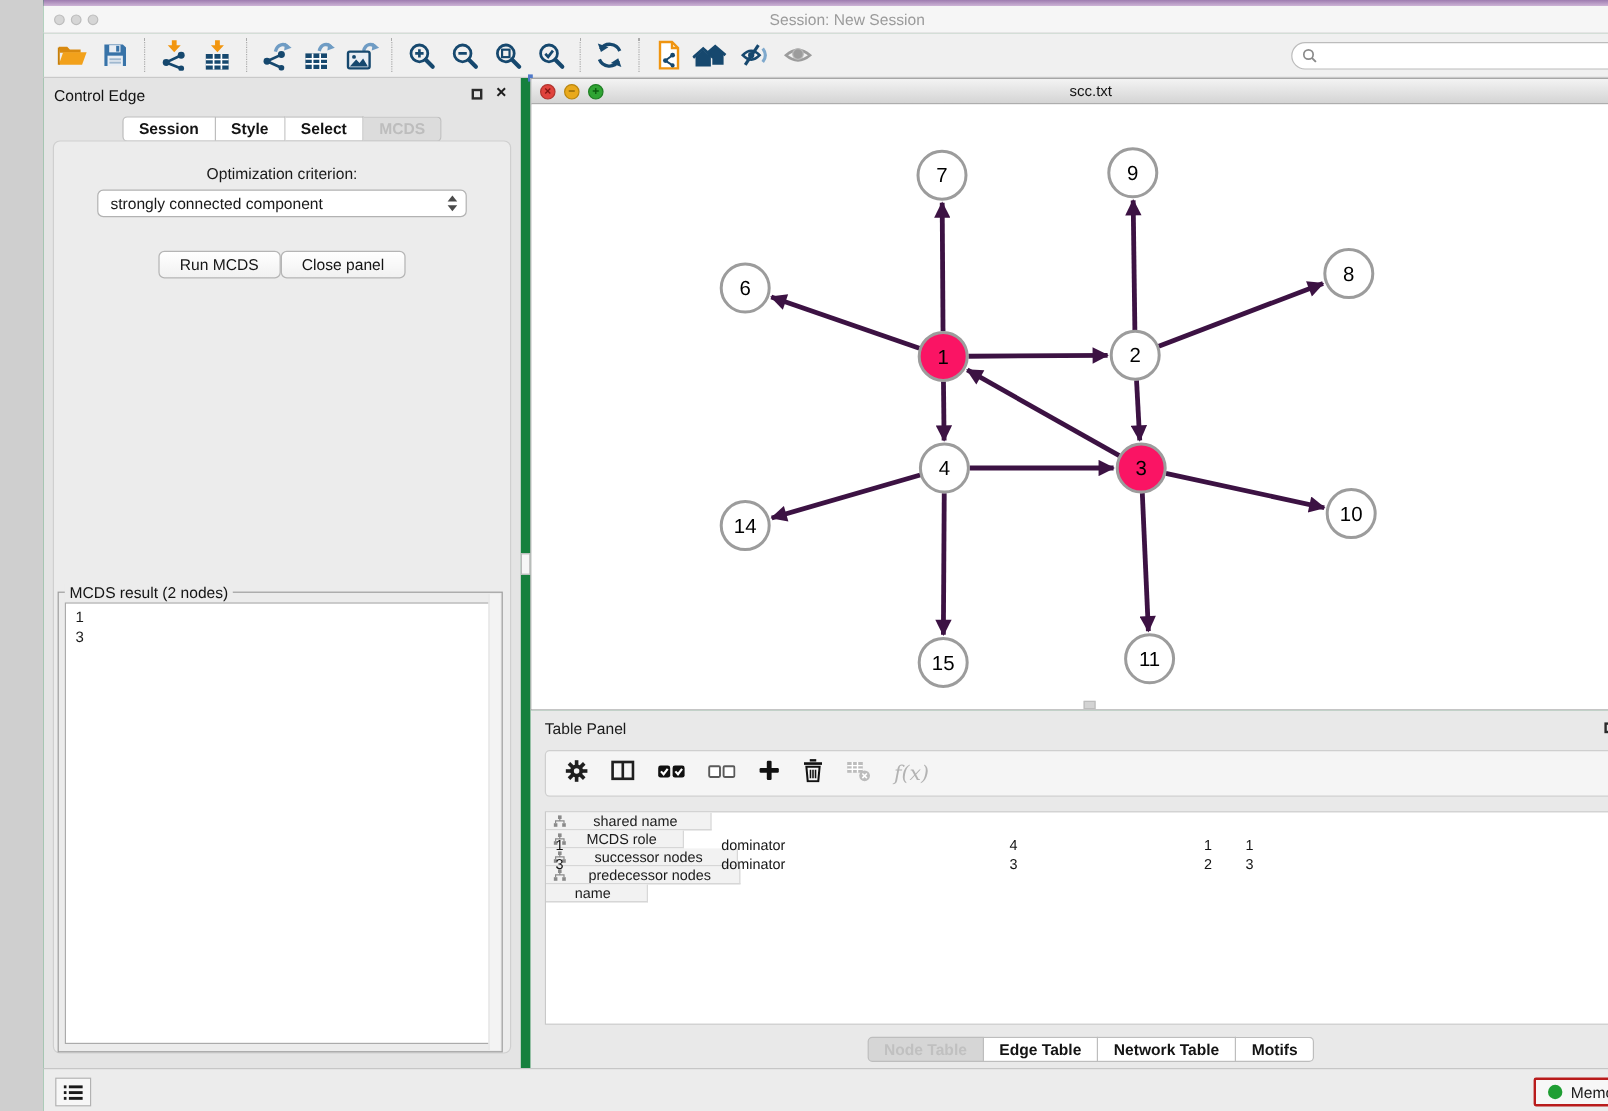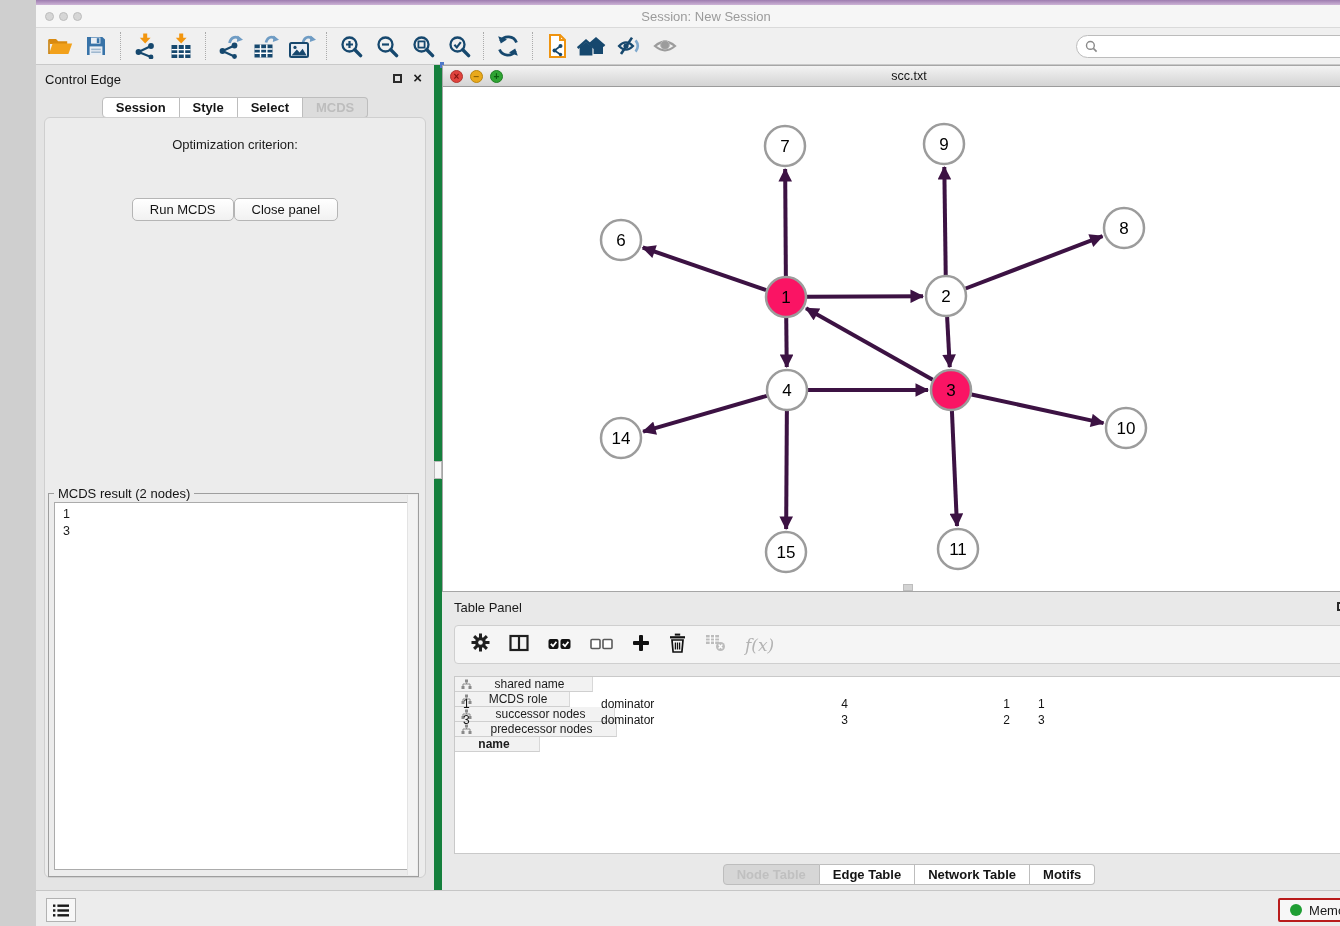--- a/index.html
+++ b/index.html
@@ -45,21 +45,21 @@
             background:#ececec; border:1px solid #cfcfcf; border-radius:6px; }
   .cp-optlabel { position:absolute; top:72px; left:0; right:0; text-align:center; font-size:13px; }
   .cp-select { position:absolute; top:93px; left:45px; width:308px; height:23px;
                background:#fff; border:1px solid #b2b2b2; border-radius:5px;
                font-size:13px; display:flex; align-items:center; padding-left:10px; }
   .stepper { position:absolute; right:7px; top:4px; display:flex; flex-direction:column; align-items:center; }
   .arr-up { width:0; height:0; border-left:4px solid transparent; border-right:4px solid transparent;
             border-bottom:5px solid #4a4a4a; margin-bottom:3px; }
   .arr-dn { width:0; height:0; border-left:4px solid transparent; border-right:4px solid transparent;
             border-top:5px solid #4a4a4a; }
-  .cp-buttons { position:absolute; top:133px; left:0; right:0; display:flex; justify-content:center; }
+  .cp-buttons { position:absolute; top:144px; left:0; right:0; display:flex; justify-content:center; }
   .btn { height:23px; padding:0 17px; background:linear-gradient(#ffffff,#f1f1f1);
          border:1px solid #b5b5b5; border-radius:5px; font-size:13px;
          display:flex; align-items:center; color:#141414; }
   .cp-fieldset { position:absolute; top:428px; left:12px; right:15px; bottom:13px;
                  border:1px solid #9e9e9e; }
   .cp-legend { position:absolute; top:-8px; left:5px; background:#ececec; padding:0 4px;
                font-size:13px; color:#141414; }
   .cp-result { position:absolute; top:8px; left:5px; right:5px; bottom:6px; background:#fff;
                border:1px solid #ababab; font-size:12.5px; padding:3px 14px 0 8px; }
   .cp-result .line { line-height:17px; }
@@ -278,20 +278,27 @@
     <div class="float-ico cp-float"></div>
     <div class="close-ico cp-close">×</div>
     <div class="tabs-row cp-tabs">
         <span class="tab">Session</span>
         <span class="tab">Style</span>
         <span class="tab">Select</span>
         <span class="tab selected">MCDS</span>
       </div>
     <div class="cp-box"></div>
     <div class="cp-optlabel">Optimization criterion:</div>
+    <div class="cp-select">
+      <span>strongly connected component</span>
+      <span class="stepper">
+        <span class="arr-up"></span>
+          <span class="arr-dn"></span>
+      </span>
+    </div>
     <div class="cp-buttons">
       <div class="btn">Run MCDS</div>
       <div class="btn">Close panel</div>
     </div>
     <div class="cp-fieldset">
       <span class="cp-legend">MCDS result (2 nodes)</span>
       <div class="cp-result">
           <div class="line">1</div>
           <div class="line">3</div>
         </div>
@@ -490,21 +497,21 @@
             <svg width="11" height="11" viewBox="0 0 11 11">
               <g fill="#8a8a8a">
                 <rect x="4" y="0.5" width="3" height="3"></rect>
                 <rect x="0.5" y="7" width="3" height="3"></rect>
                 <rect x="7.5" y="7" width="3" height="3"></rect>
               </g>
               <path d="M5.5 3.5 V5 M2 7 V5 H9 V7" stroke="#8a8a8a" stroke-width="1" fill="none"></path>
             </svg>
             <span class="lbl">predecessor nodes</span>
           </div>
-          <div class="th" style="width: 85px; font-weight: bold;">
+          <div class="th" style="width: 85px;">
             <span class="lbl">name</span>
           </div>
         </div>
       <div>
           <div class="tp-row">
             <div class="td" style="width: 138px; text-align: left; padding: 0px 0px 0px 8px;">1</div>
             <div class="td" style="width: 115px; text-align: left; padding: 0px 0px 0px 8px;">dominator</div>
             <div class="td" style="width: 160px; text-align: right; padding: 0px 20px 0px 0px;">4</div>
             <div class="td" style="width: 162px; text-align: right; padding: 0px 20px 0px 0px;">1</div>
             <div class="td" style="width: 85px; text-align: left; padding: 0px 0px 0px 8px;">1</div>

